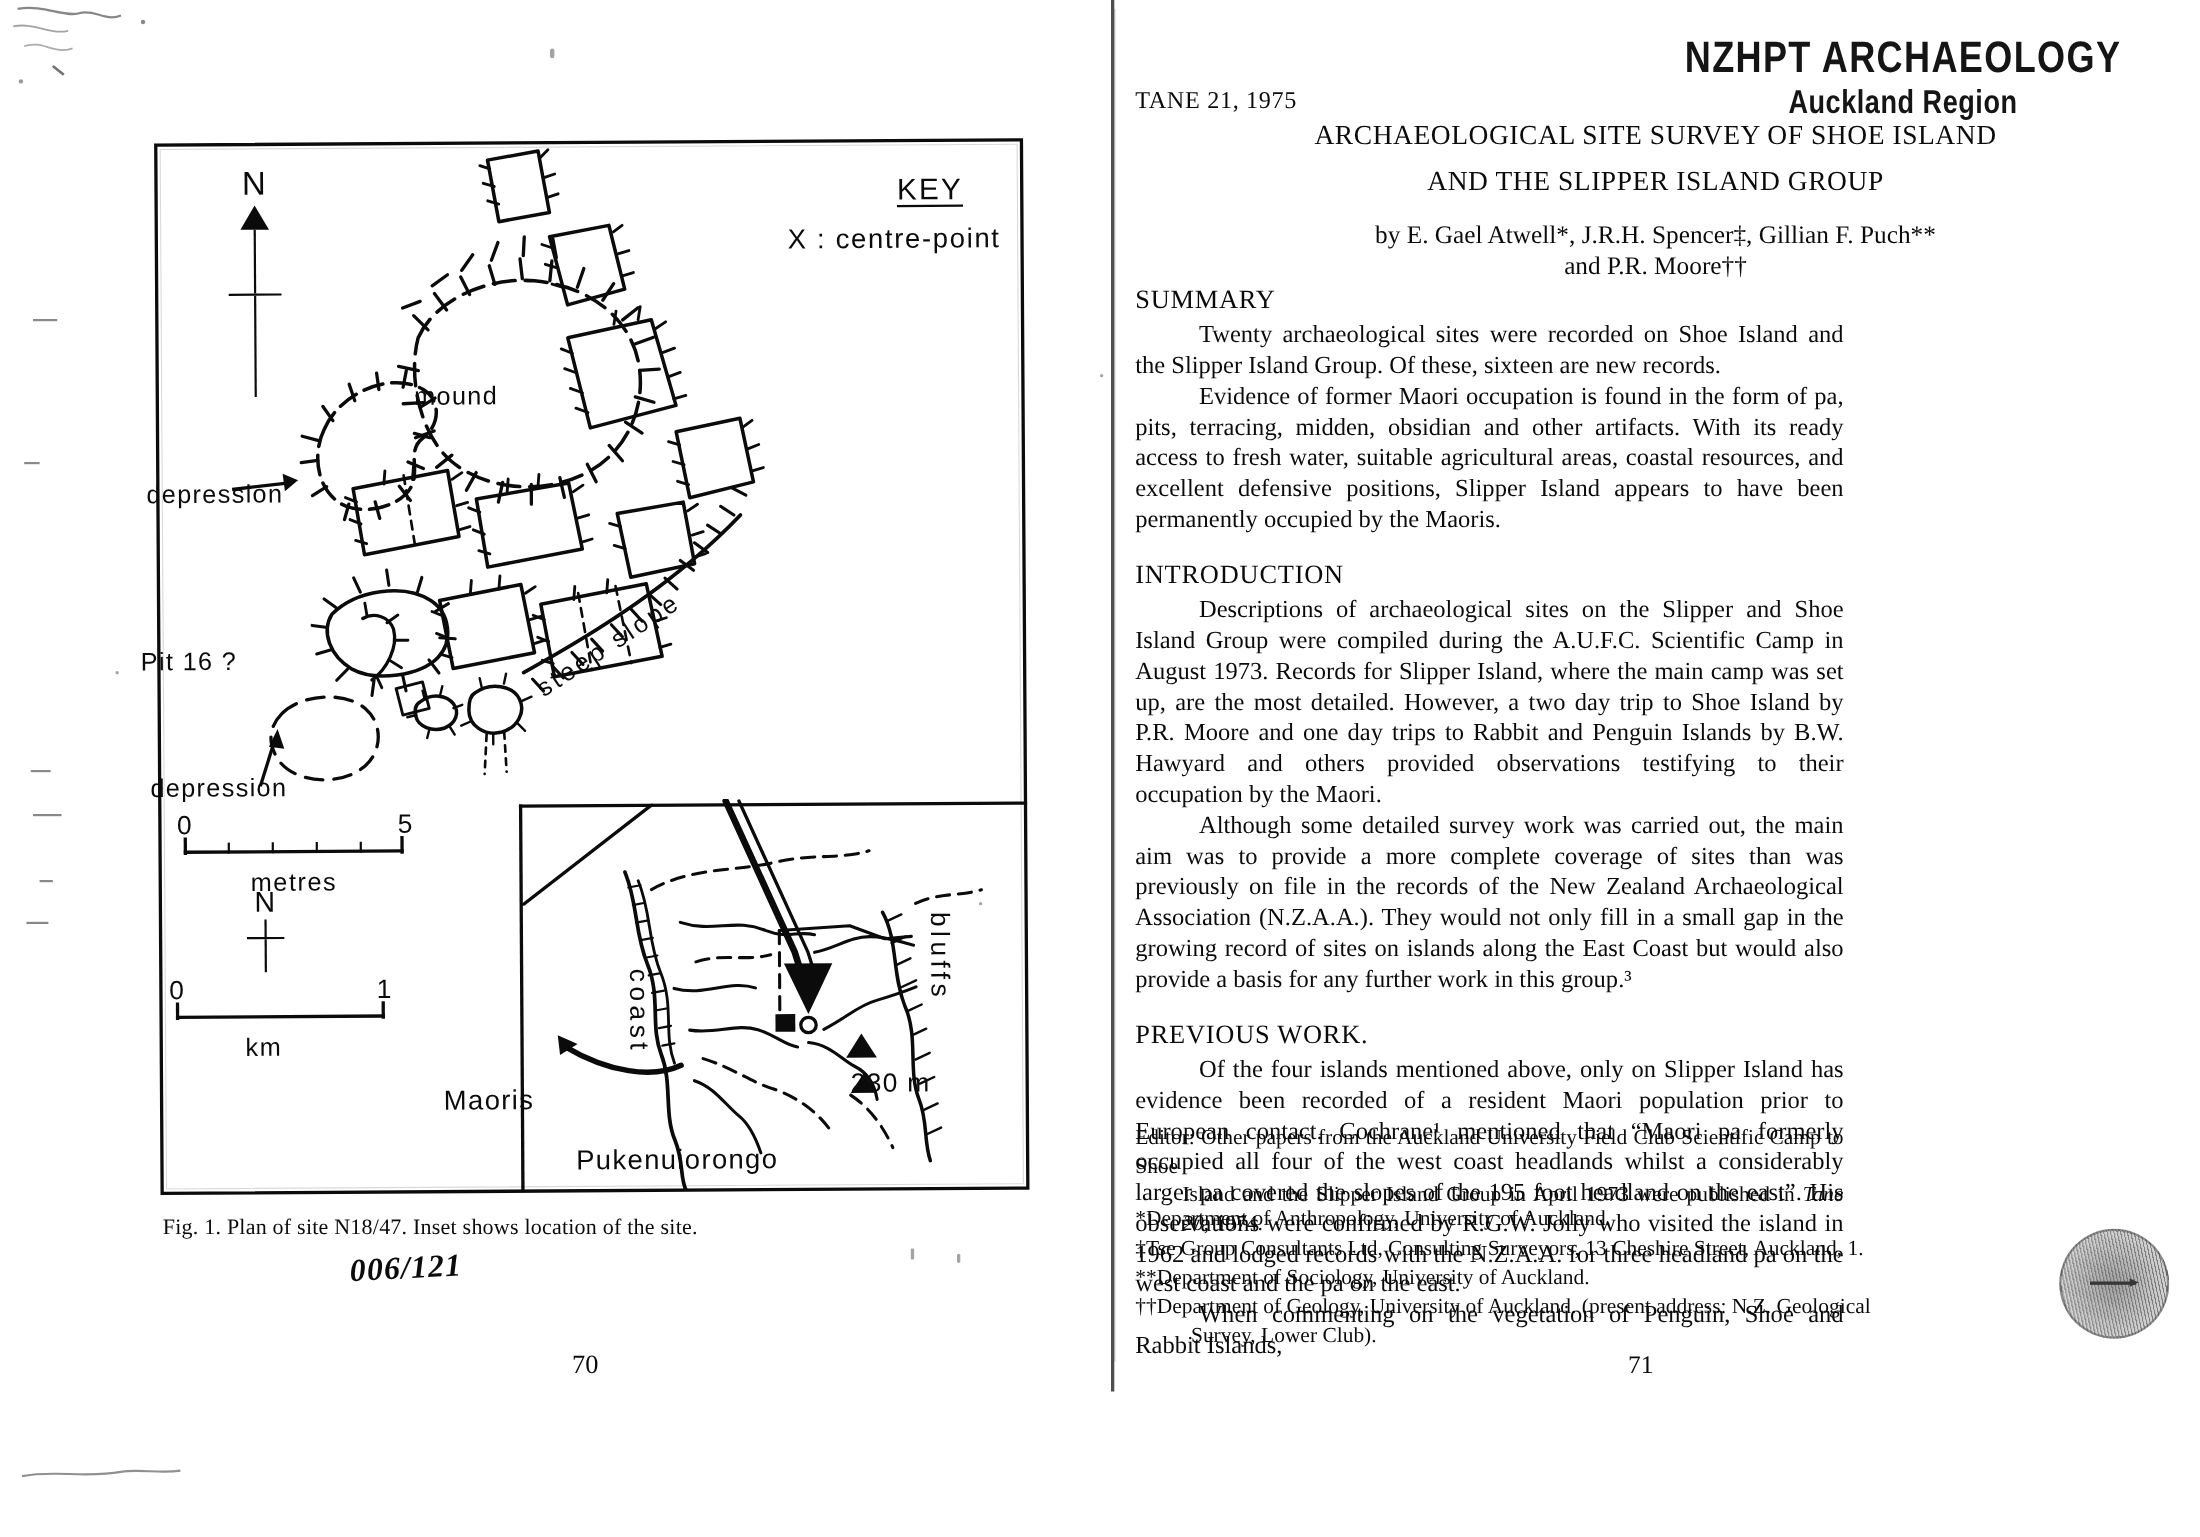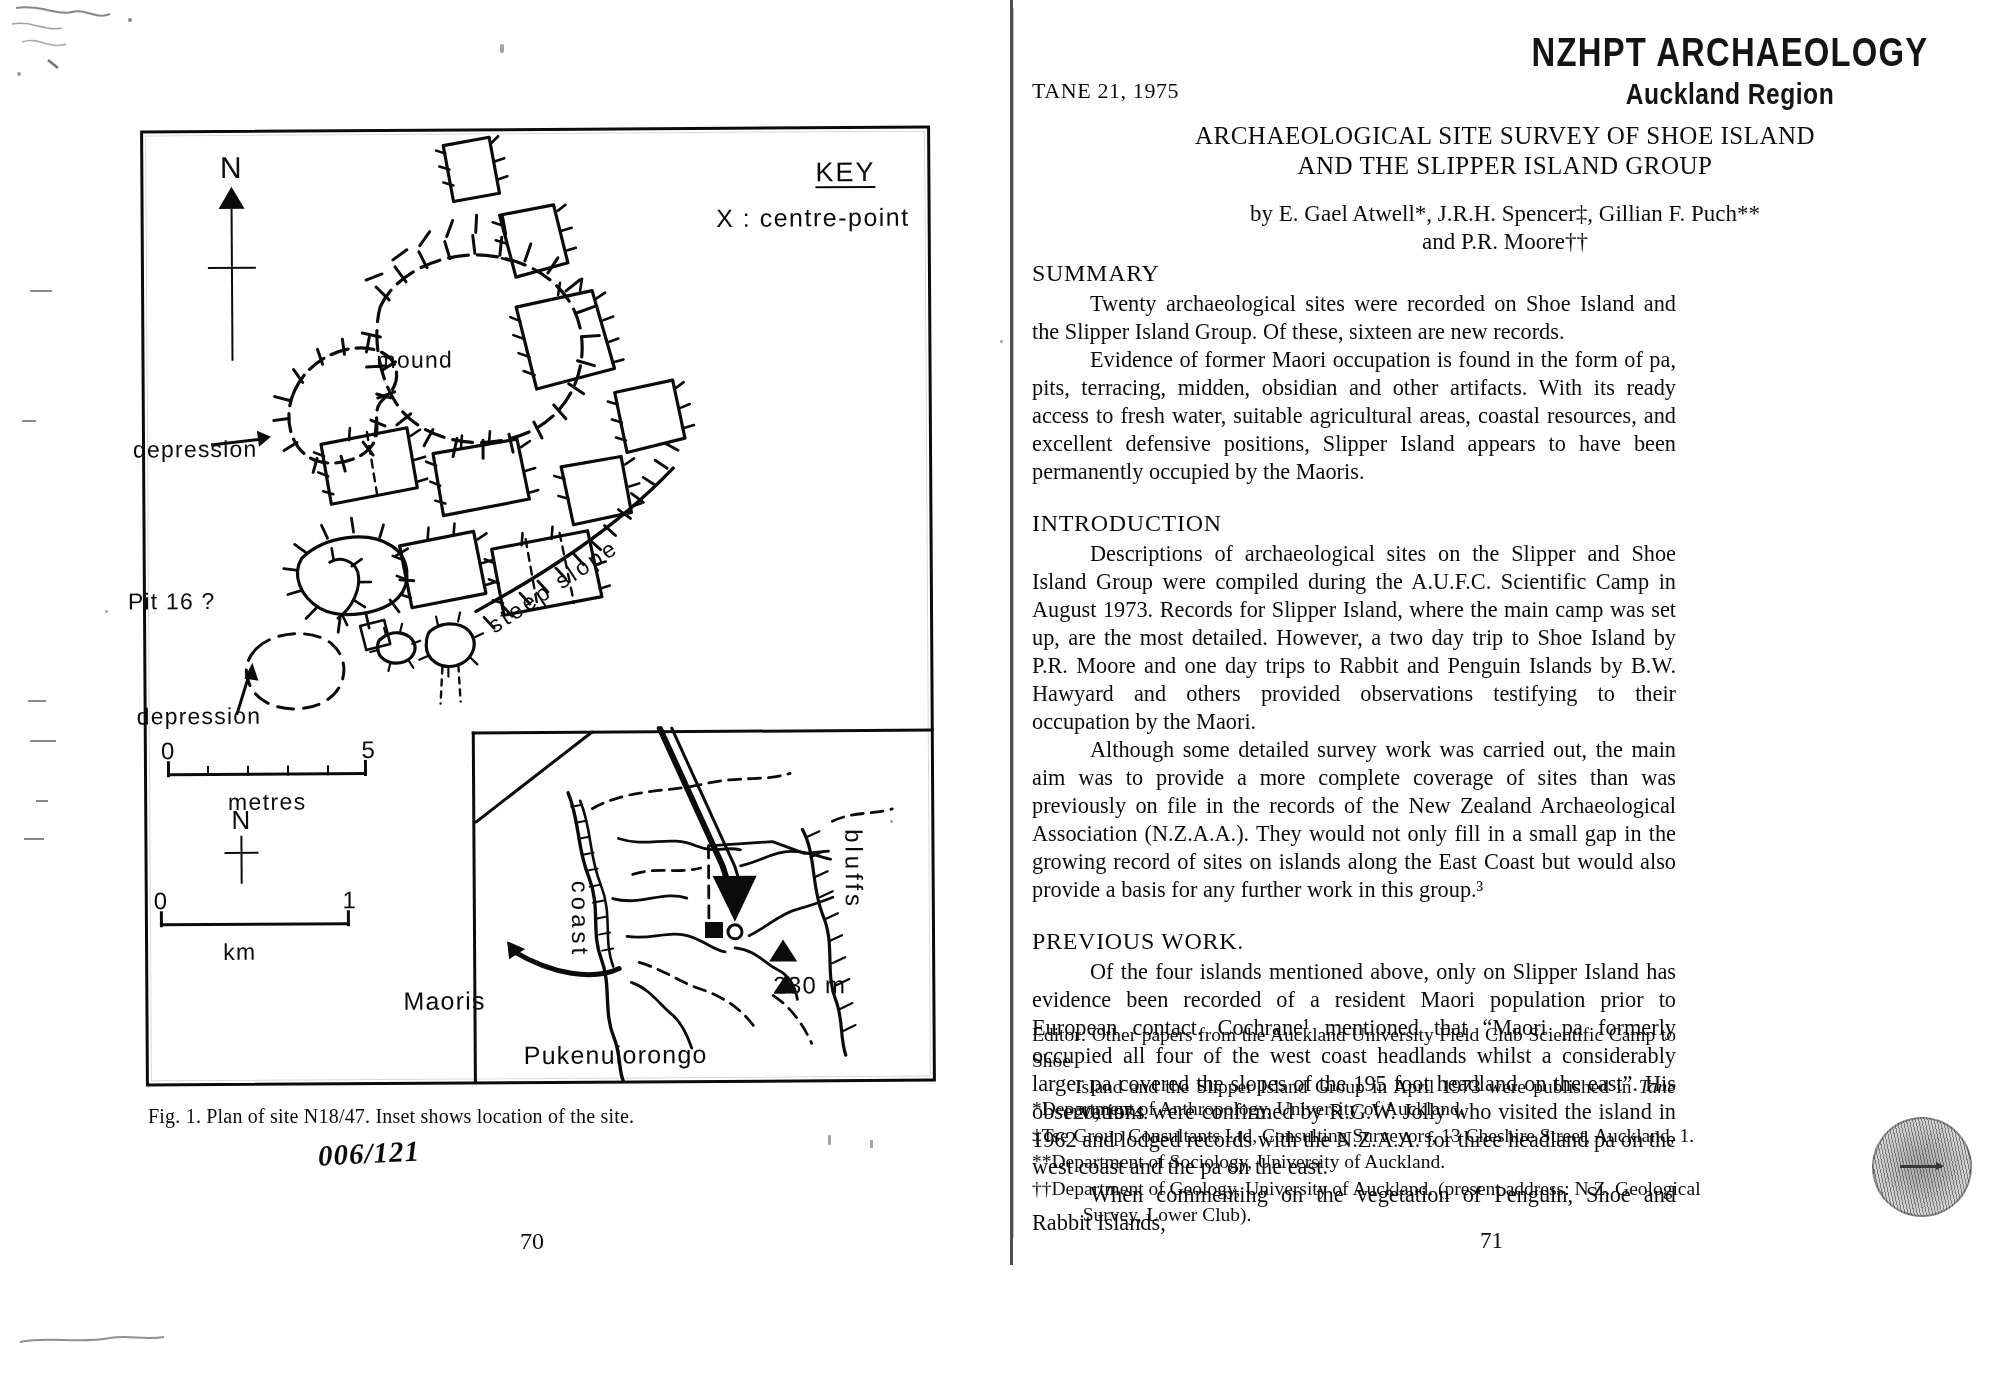--- a/index.html
+++ b/index.html
@@ -631,21 +631,21 @@
 
   <div id="right-page">
 
     <div id="stamp">
       <span class="l1">NZHPT ARCHAEOLOGY</span>
       <span class="l2">Auckland Region</span>
     </div>
 
     <div id="journal-ref">TANE 21, 1975</div>
 
-    <div class="art-title" style="top:120px;">ARCHAEOLOGICAL SITE SURVEY OF SHOE ISLAND</div>
+    <div class="art-title" style="top:108px;">ARCHAEOLOGICAL SITE SURVEY OF SHOE ISLAND</div>
     <div class="art-title" style="top:150px;">AND THE SLIPPER ISLAND GROUP</div>
 
     <div class="byline" style="top:198px;">by E. Gael Atwell*, J.R.H. Spencer‡, Gillian F. Puch**</div>
     <div class="byline" style="top:226px;">and P.R. Moore††</div>
 
     <div id="body">
 
       <div class="sec-head" style="margin-top:0;">SUMMARY</div>
       <p class="first">Twenty archaeological sites were recorded on Shoe Island and the Slipper Island Group. Of these, sixteen are new records.</p>
       <p>Evidence of former Maori occupation is found in the form of pa, pits, terracing, midden, obsidian and other artifacts. With its ready access to fresh water, suitable agricultural areas, coastal resources, and excellent defensive positions, Slipper Island appears to have been permanently occupied by the Maoris.</p>

